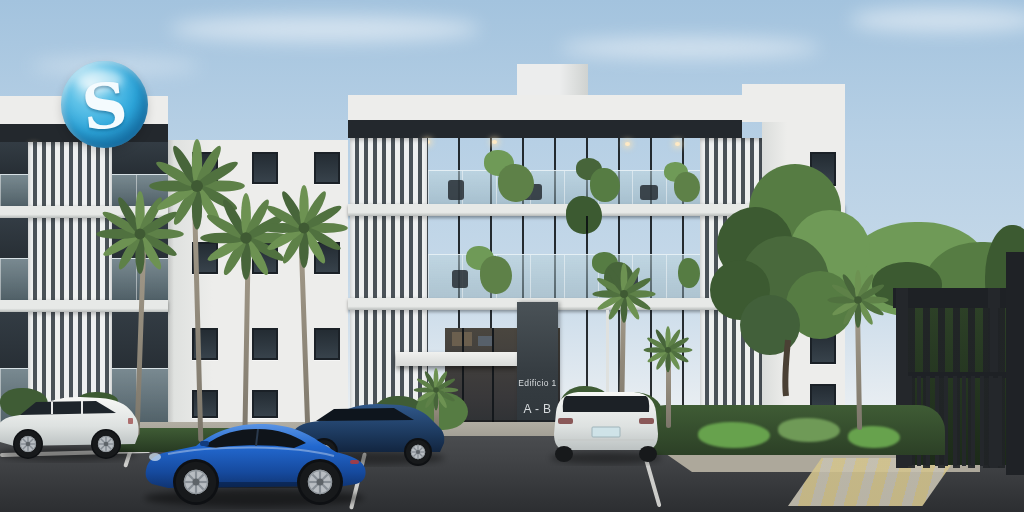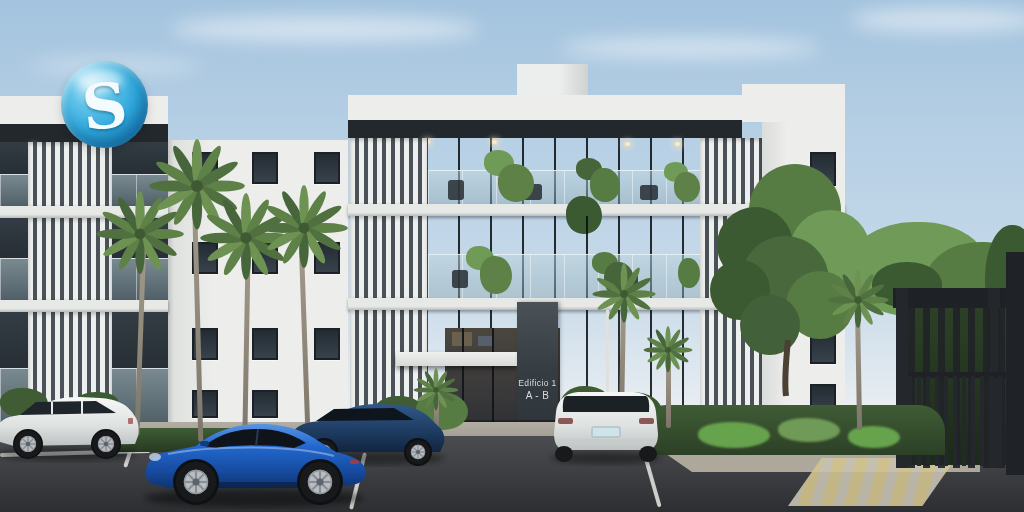--- a/index.html
+++ b/index.html
@@ -28,21 +28,21 @@
   #porsche{z-index:8;}
   #logo{left:61px;top:61px;width:87px;height:87px;border-radius:50%;z-index:10;
     background:radial-gradient(circle at 34% 28%,var(--logo-blue-light) 0%,#5fc2e8 26%,var(--logo-blue) 55%,var(--logo-blue-dark) 100%);
     box-shadow:inset -5px -9px 14px rgba(0,45,85,.35),inset 2px 3px 6px rgba(255,255,255,.55),0 4px 10px rgba(0,0,0,.15);}
   #logo:before{content:"";position:absolute;left:14px;top:8px;width:48px;height:22px;border-radius:50%;
     background:rgba(255,255,255,.55);filter:blur(4px);}
   #logo span{position:absolute;inset:0;text-align:center;line-height:92px;font-family:"DejaVu Serif",serif;
     font-weight:bold;font-size:62px;color:var(--logo-letter);transform:rotate(-6deg);text-shadow:0 2px 3px rgba(0,60,100,.4);}
   #sign-line1,#sign-line2{left:0;right:0;text-align:center;color:var(--sign-text);letter-spacing:.4px;}
   #sign-line1{top:76px;font-size:8.5px;}
-  #sign-line2{top:88px;font-size:10px;}
+  #sign-line2{top:100px;font-size:12px;}
 </style>
 </head>
 <body>
 
 <div id="stage">
 
   <div id="sky" class="a"></div>
   <div class="a cloud" style="left:170px;top:16px;width:310px;height:26px;"></div>
   <div class="a cloud" style="left:560px;top:38px;width:260px;height:20px;"></div>
   <div class="a cloud" style="left:850px;top:8px;width:190px;height:24px;"></div>

